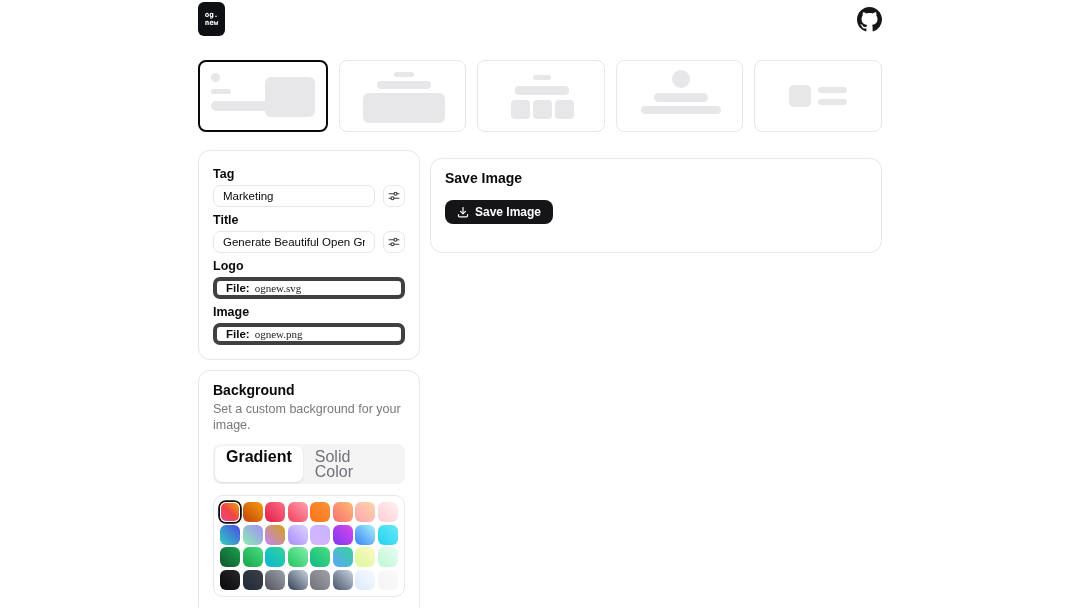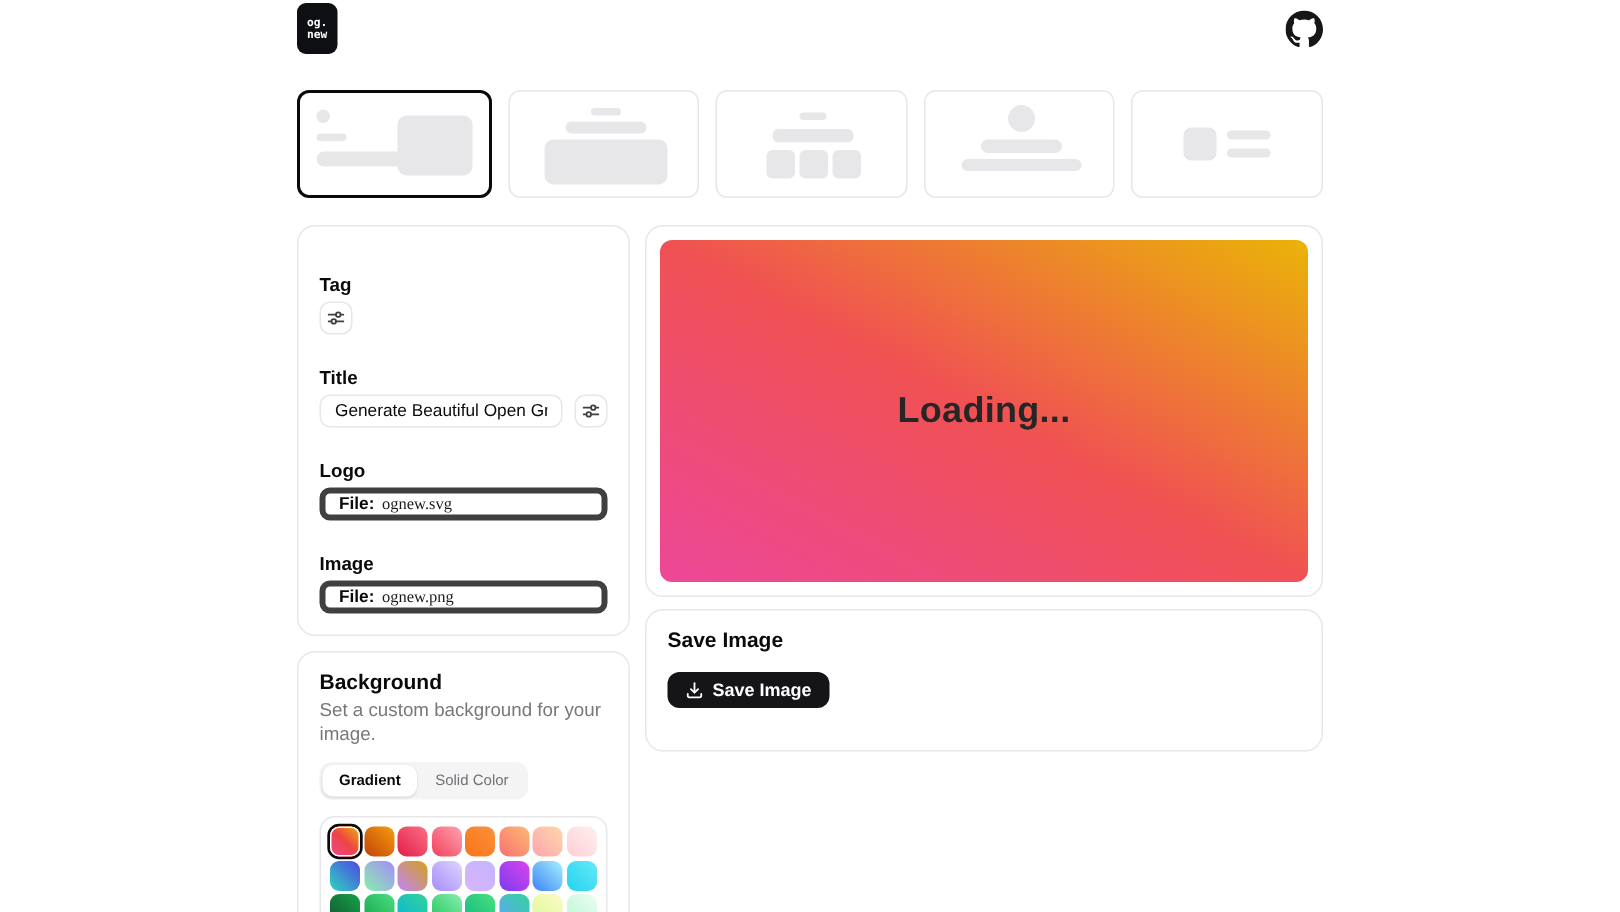--- a/index.html
+++ b/index.html
@@ -22,35 +22,35 @@
   .shape { position:absolute; background:#e7e7e9; border-radius:4px; }
   .t-circle { border-radius:50%; }
 
   
   .main { display:grid; grid-template-columns:222px 452px; gap:10px; margin-top:18px; align-items:start; }
   .card { background:#fff; border:1px solid #e7e7e9; border-radius:12px; padding:10px 14px 14px 14px; }
   .card-title { font-size:14px; font-weight:bold; line-height:18px; }
   .card-sub { font-size:12.5px; color:#787878; line-height:16px; margin-top:2px; }
 
   
-  .field { margin-top:23px; }
+  .field { margin-top:7px; }
   .field-label { font-size:12.5px; font-weight:600; line-height:13px; }
   .input-row { display:flex; gap:8px; margin-top:4px; }
   .text-input { flex:1; height:22px; min-width:0; border:1px solid #e7e7e9; border-radius:7px; padding:0 9px;
     font-size:11.5px; font-family:"Liberation Sans", sans-serif; color:#0a0a0a; background:#fff; outline:none; }
   .icon-btn { width:22px; height:22px; flex:0 0 22px; border:1px solid #e7e7e9; border-radius:7px; background:#fff;
     display:flex; align-items:center; justify-content:center; cursor:pointer; color:#3f3f46; }
   .file-input { height:22px; border:4px solid #404040; border-radius:7px; padding:0 9px; display:flex;
     align-items:center; gap:5px; cursor:pointer; background:#fff; }
   .file-prefix { font-size:11.5px; font-weight:600; }
   .file-value { font-size:11px; font-family:Liberation Serif, serif; color:#1b1b1b; }
 
   
   .tabs { display:inline-flex; background:#f4f4f5; border-radius:8px; padding:2px; margin-top:11px; gap:1px; }
-  .bg-tab { font-size:10px; color:#717179; padding:3px 11px; border-radius:7px; cursor:pointer; line-height:15px; }
+  .bg-tab { font-size:16px; color:#717179; padding:3px 11px; border-radius:7px; cursor:pointer; line-height:15px; }
   .bg-tab.active { background:#fff; color:#0a0a0a; font-weight:600; box-shadow:0 1px 2px rgba(0,0,0,.12); }
 
   .swatch-box { border:1px solid #e7e7e9; border-radius:10px; margin-top:11px; padding:6px;
     display:grid; grid-template-columns:repeat(8,1fr); gap:2.5px; }
   .swatch { height:20px; border-radius:6px; cursor:pointer; }
   .swatch.selected { box-shadow:0 0 0 1px #fff inset, 0 0 0 1.8px #0a0a0a; }
 
   
   .preview-card { padding:9px; height:248px; }
   .preview-img { width:100%; height:100%; border-radius:8px; display:flex; align-items:center; justify-content:center; }
@@ -113,20 +113,21 @@
 
   <div class="main">
 
     <div>
 
       <div class="card">
 
         <div class="field">
           <div class="field-label">Tag</div>
           <div class="input-row">
+            <input class="text-input" value="Marketing" style="">
             <button class="icon-btn">
               <svg width="12" height="12" viewBox="0 0 16 16" fill="none" stroke="currentColor" stroke-width="1.6" stroke-linecap="round">
                 <line x1="1.5" y1="5" x2="14.5" y2="5"></line>
                   <line x1="1.5" y1="11" x2="14.5" y2="11"></line>
                 <circle cx="10" cy="5" r="2" fill="#fff"></circle>
                   <circle cx="6" cy="11" r="2" fill="#fff"></circle>
               </svg>
             </button>
           </div>
         </div>
@@ -211,25 +212,20 @@
             <div class="swatch" style="background: linear-gradient(to right top, rgb(244, 244, 245), rgb(250, 250, 250));"></div>
           </div>
 
         
         
       </div>
     </div>
 
     <div>
 
-      <div class="card preview-card">
-        <div class="preview-img" style="background: linear-gradient(to right top, rgb(236, 72, 153), rgb(240, 81, 83), rgb(234, 179, 8));">
-          <span class="loading-text">Loading...</span>
-        </div>
-      </div>
 
       <div class="card save-card">
         <div class="card-title">Save Image</div>
         <div class="save-row">
           <button class="save-btn">
             <svg width="12" height="12" viewBox="0 0 16 16" fill="none" stroke="#fff" stroke-width="1.6" stroke-linecap="round" stroke-linejoin="round">
               <path d="M8 2v8"></path>
                 <path d="M4.8 7.2 8 10.4l3.2-3.2"></path>
                 <path d="M2 11.5v1.7A1.3 1.3 0 0 0 3.3 14.5h9.4a1.3 1.3 0 0 0 1.3-1.3v-1.7"></path>
             </svg>

